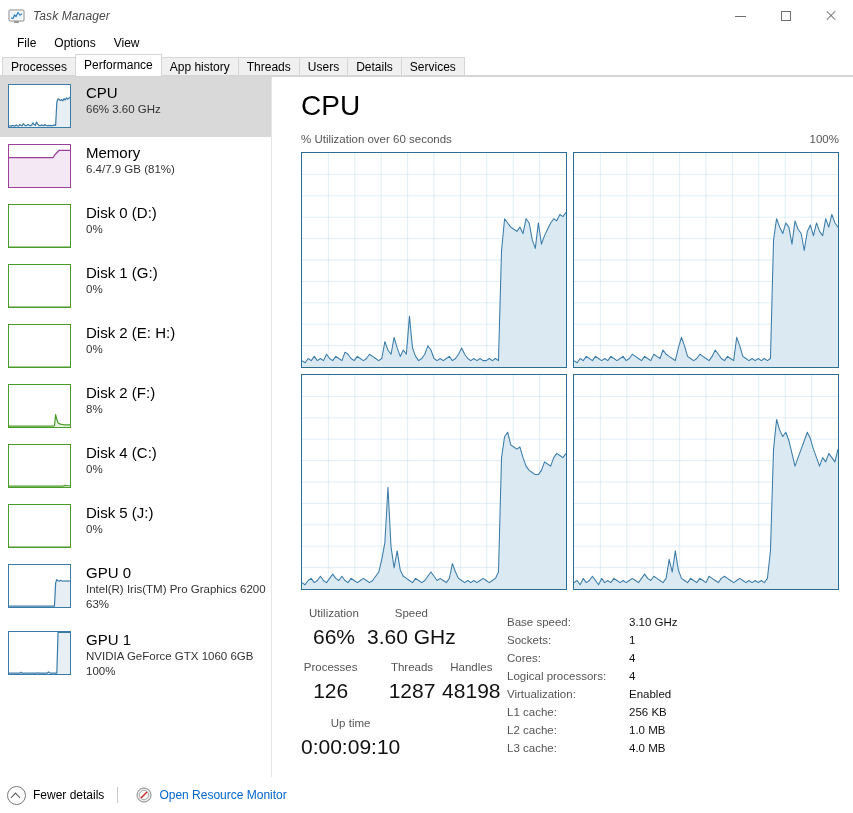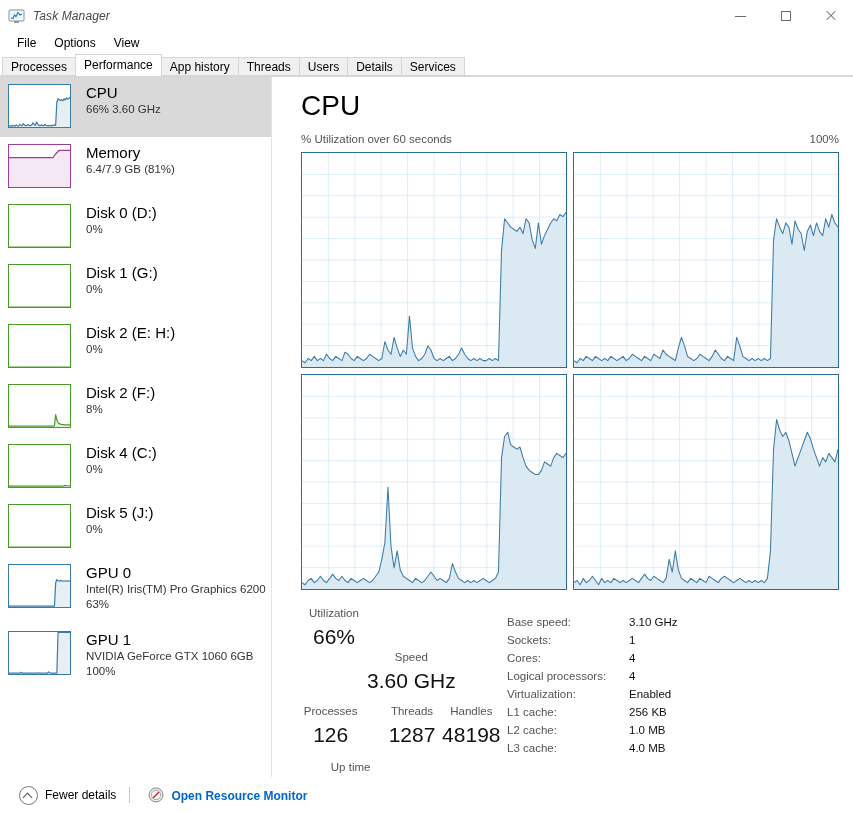--- a/index.html
+++ b/index.html
@@ -72,39 +72,39 @@
   
   .stats{position:relative;margin:15px 14px 0 29px;height:150px;}
   .sleft{position:absolute;left:0;top:0;width:200px;}
   .srow3{display:flex;text-align:center;}
   .sfield{}
   .sfield .lab{font-size:11.5px;color:#555;line-height:17px;}
   .sfield .val{font-size:21px;color:#111;line-height:30px;font-weight:400;}
   .c1{width:66px;}
   .c2{width:66px;margin-left:22px;}
   .c3{width:66px;}
-  .w-speed{width:auto;margin-top:44px;}
+  .w-speed{width:auto;}
   .blk2{margin-top:7px;}
   .blk3{margin-top:9px;}
 
   .sright{position:absolute;left:206px;top:8px;width:250px;}
   .prow{display:flex;font-size:11.5px;line-height:18px;}
   .pk{width:122px;color:#555;flex:none;}
   .pv{color:#111;}
 
   
   .footer{position:absolute;left:0;right:0;bottom:0;height:36px;display:flex;align-items:center;
-          padding-left:12px;background:#fff;}
+          background:#fff;}
   .fewer{display:flex;align-items:center;cursor:default;}
   .chev{width:17px;height:17px;border:1px solid #777;border-radius:50%;position:relative;flex:none;}
   .chev:before{content:"";position:absolute;left:4px;top:7px;width:6px;height:6px;
     border-left:1px solid #555;border-top:1px solid #555;transform:rotate(45deg);}
   .fewer span{font-size:12px;color:#000;margin-left:7px;}
   .fsep{width:1px;height:16px;background:#c8c8c8;margin:0 11px 0 13px;}
-  .orm{display:flex;align-items:flex-end;cursor:pointer;font-weight:bold;}
+  .orm{display:flex;align-items:center;cursor:pointer;}
   .orm-icon{width:16px;height:16px;flex:none;position:relative;}
   .orm span{font-size:12px;color:#0066cc;margin-left:7px;}
 </style>
 </head>
 <body>
 
 <div class="win">
 
   <div class="titlebar">
     <span class="tb-icon">

